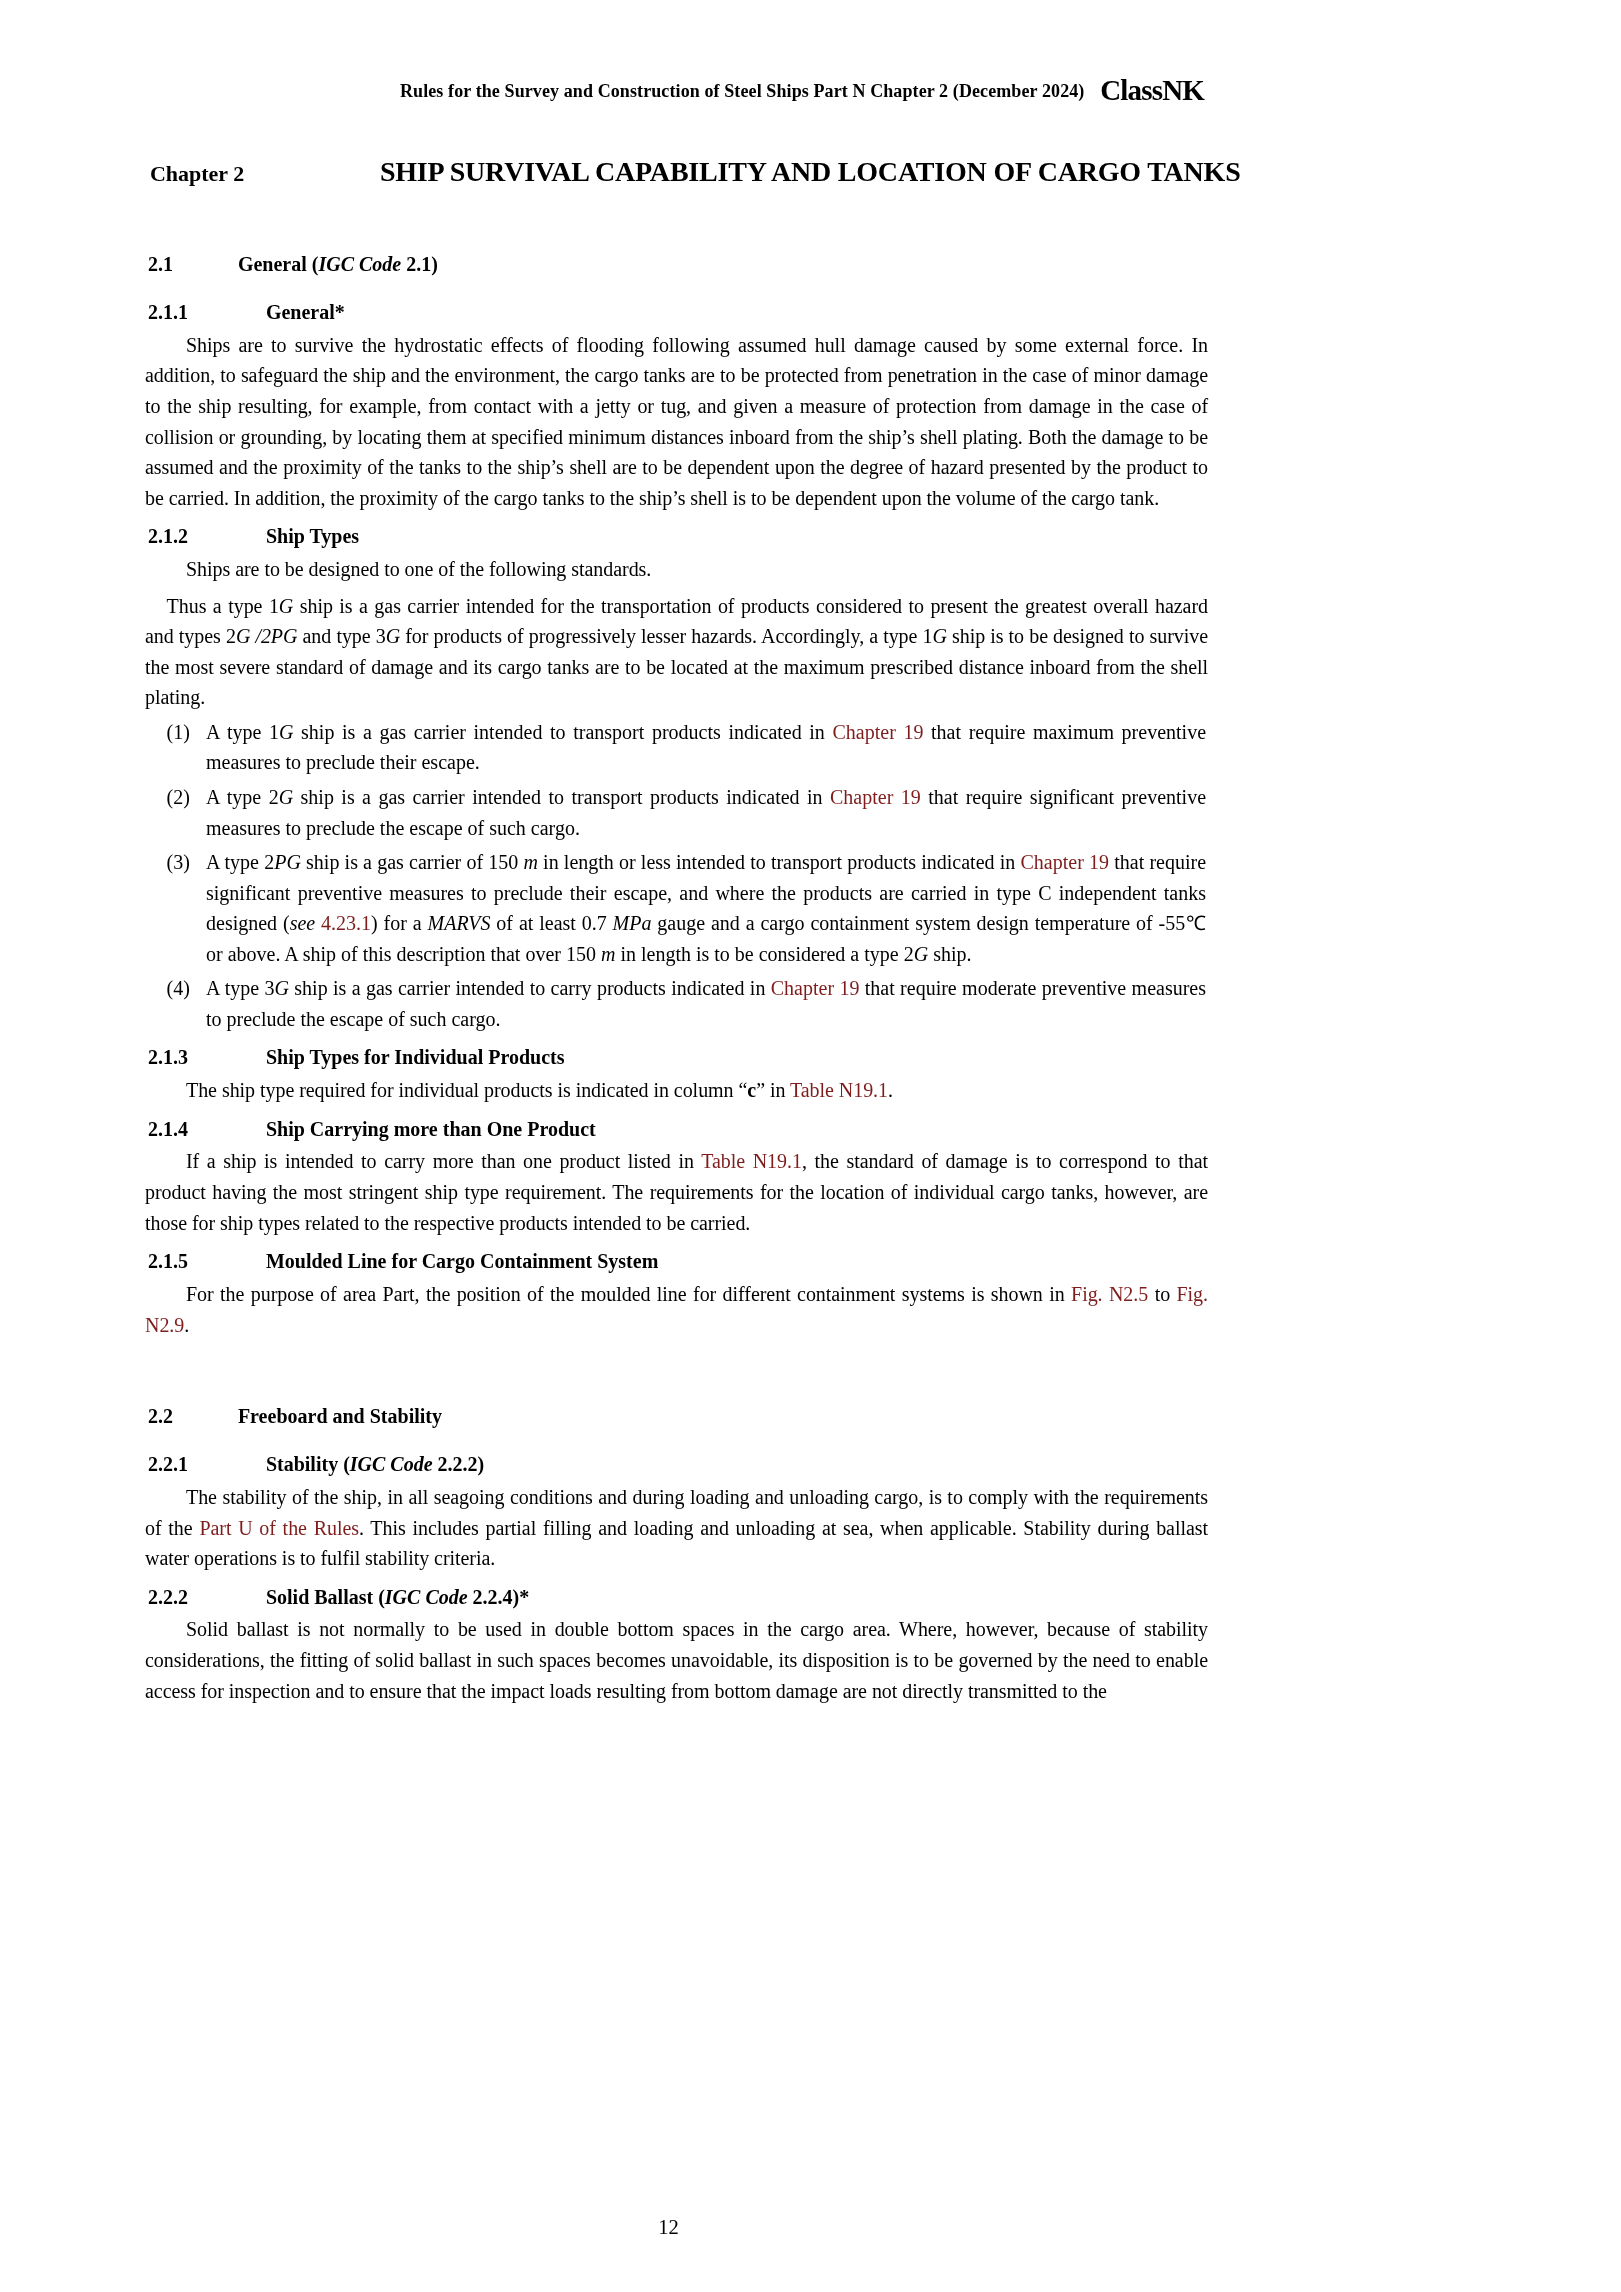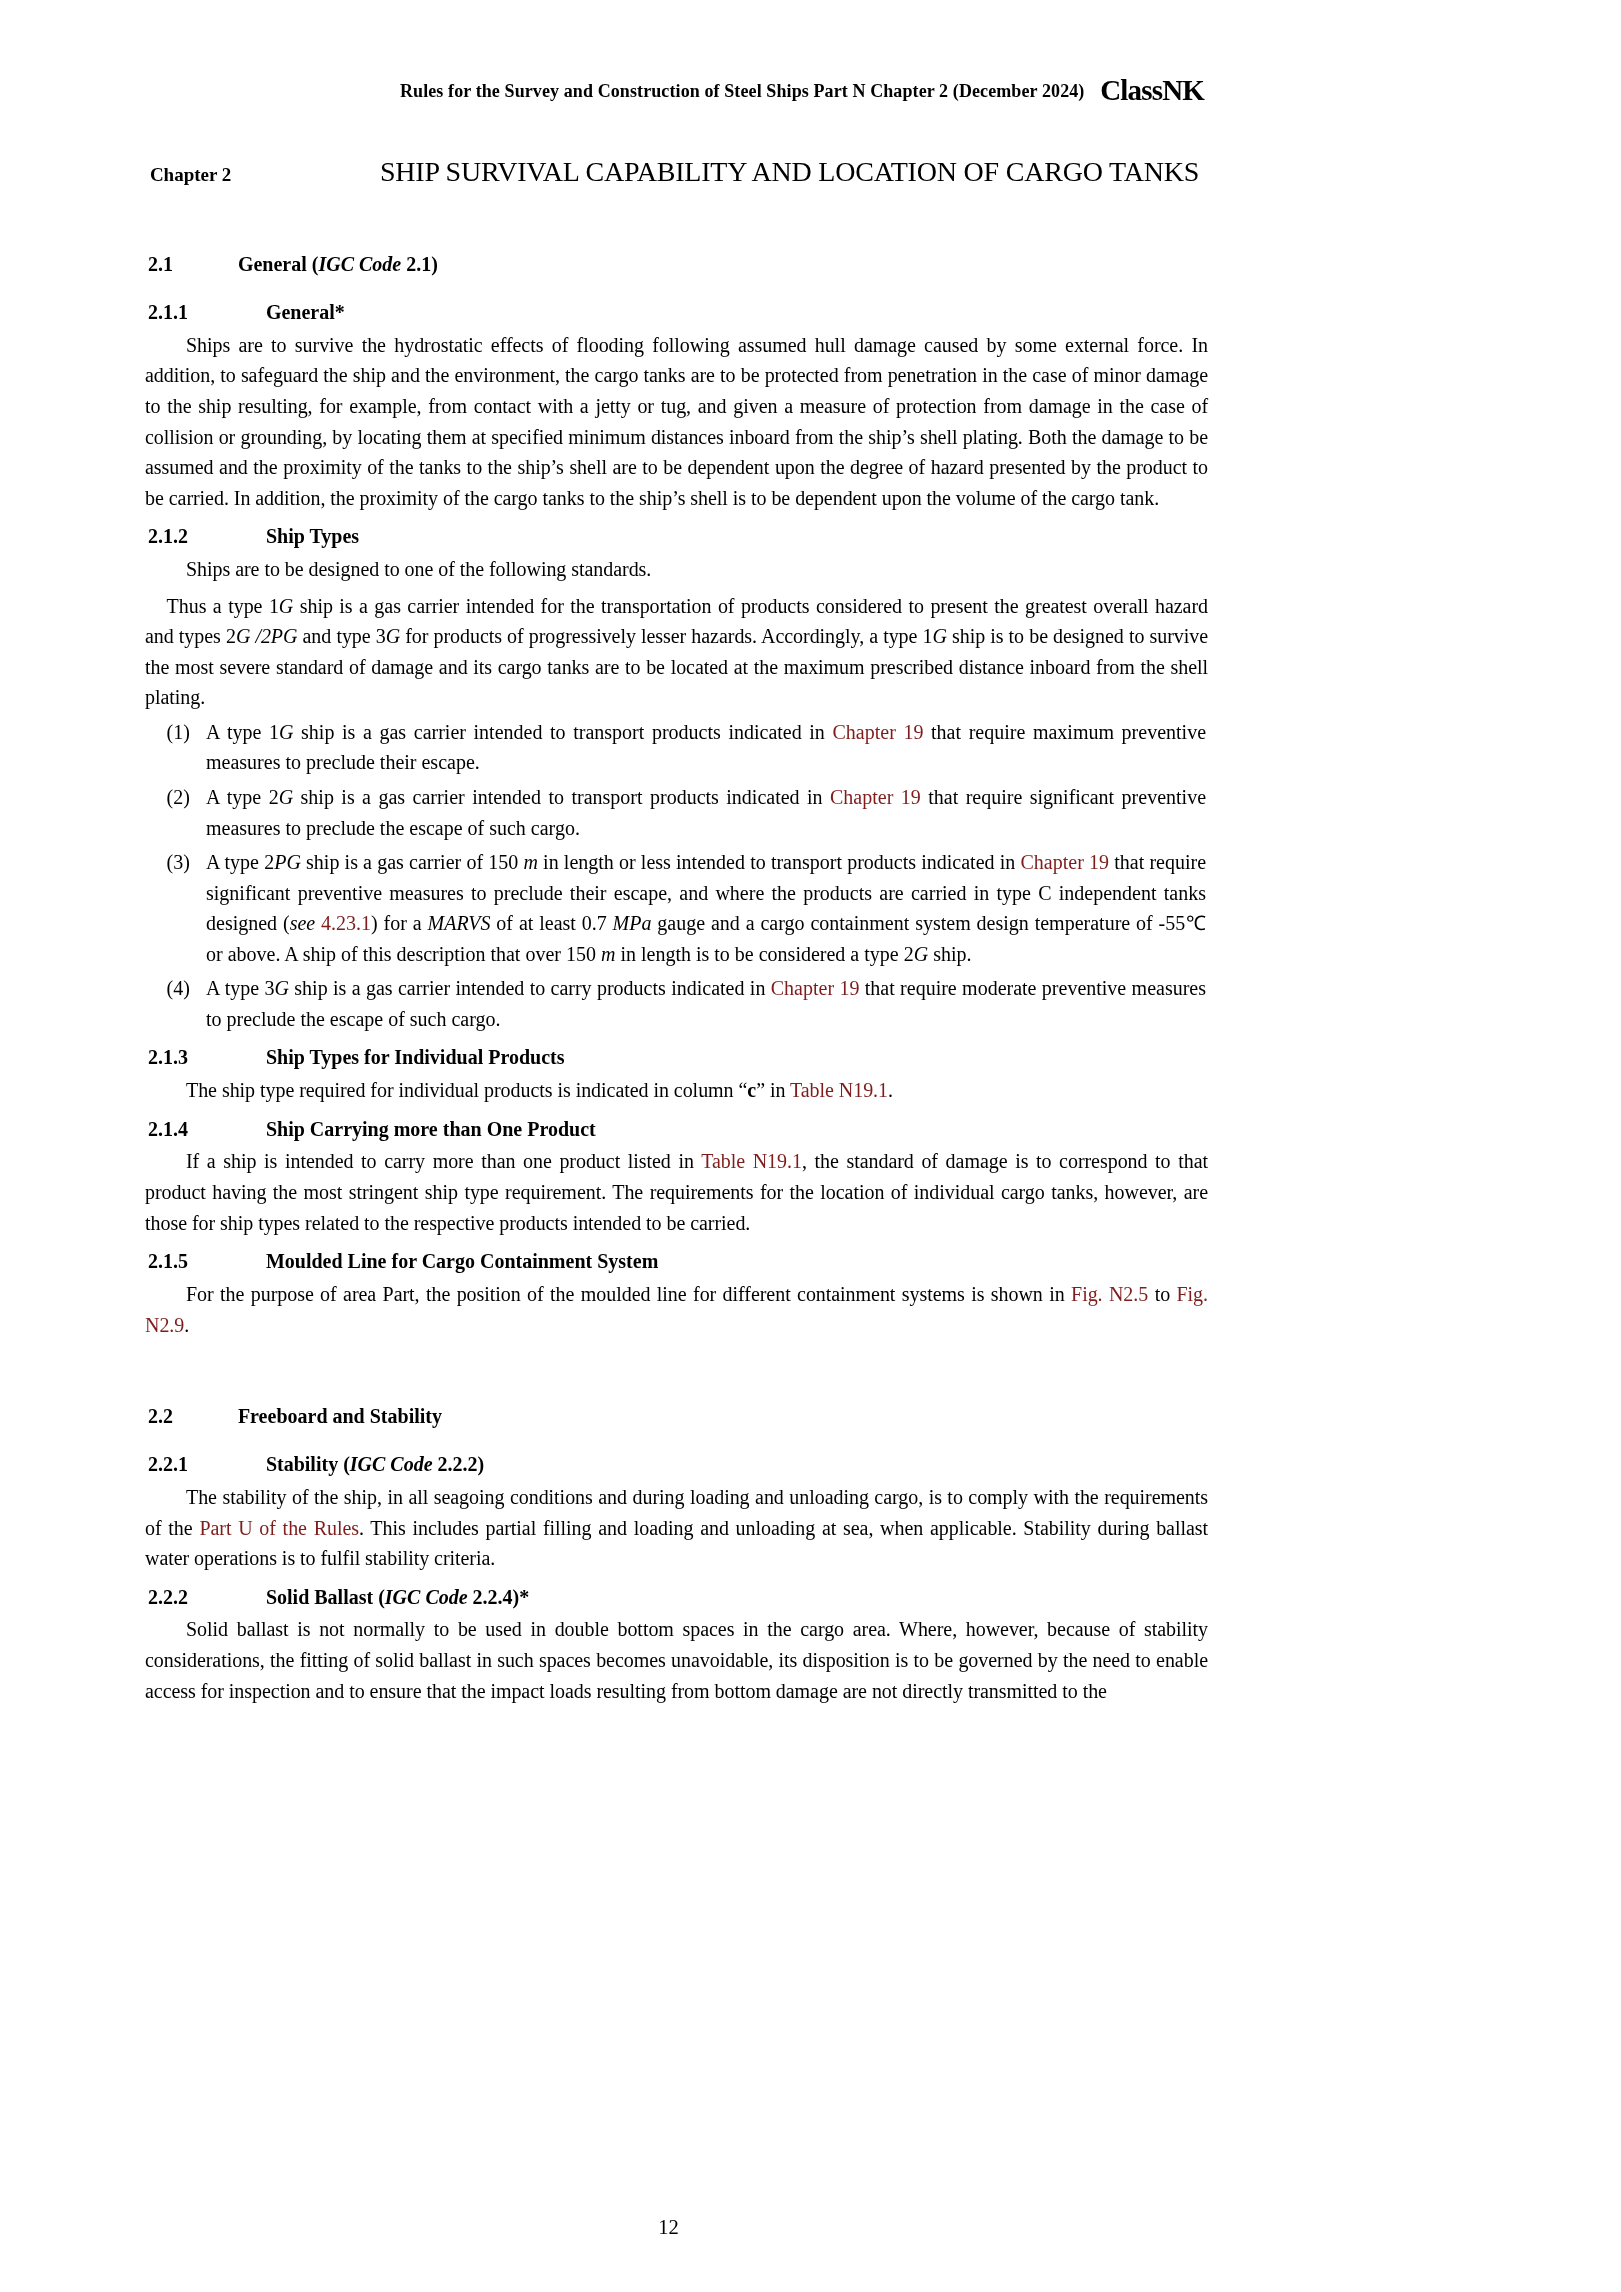--- a/index.html
+++ b/index.html
@@ -41,28 +41,28 @@
     line-height: 1;
   }
   
   .chapter-row {
     display: flex;
     align-items: baseline;
     margin-top: 51px;
     padding-left: 4.9px;
   }
   .chapter-label {
-    font-size: 19px;
+    font-size: 22px;
     font-weight: bold;
     width: 230px;
     flex: 0 0 230px;
   }
   .chapter-title {
     font-size: 28px;
-    font-weight: normal;
+    font-weight: bold;
     letter-spacing: -0.2px;
     white-space: nowrap;
   }
   
   .sec-heading {
     display: flex;
     align-items: baseline;
     font-weight: bold;
     font-size: 20px;
     margin-top: 39px;

